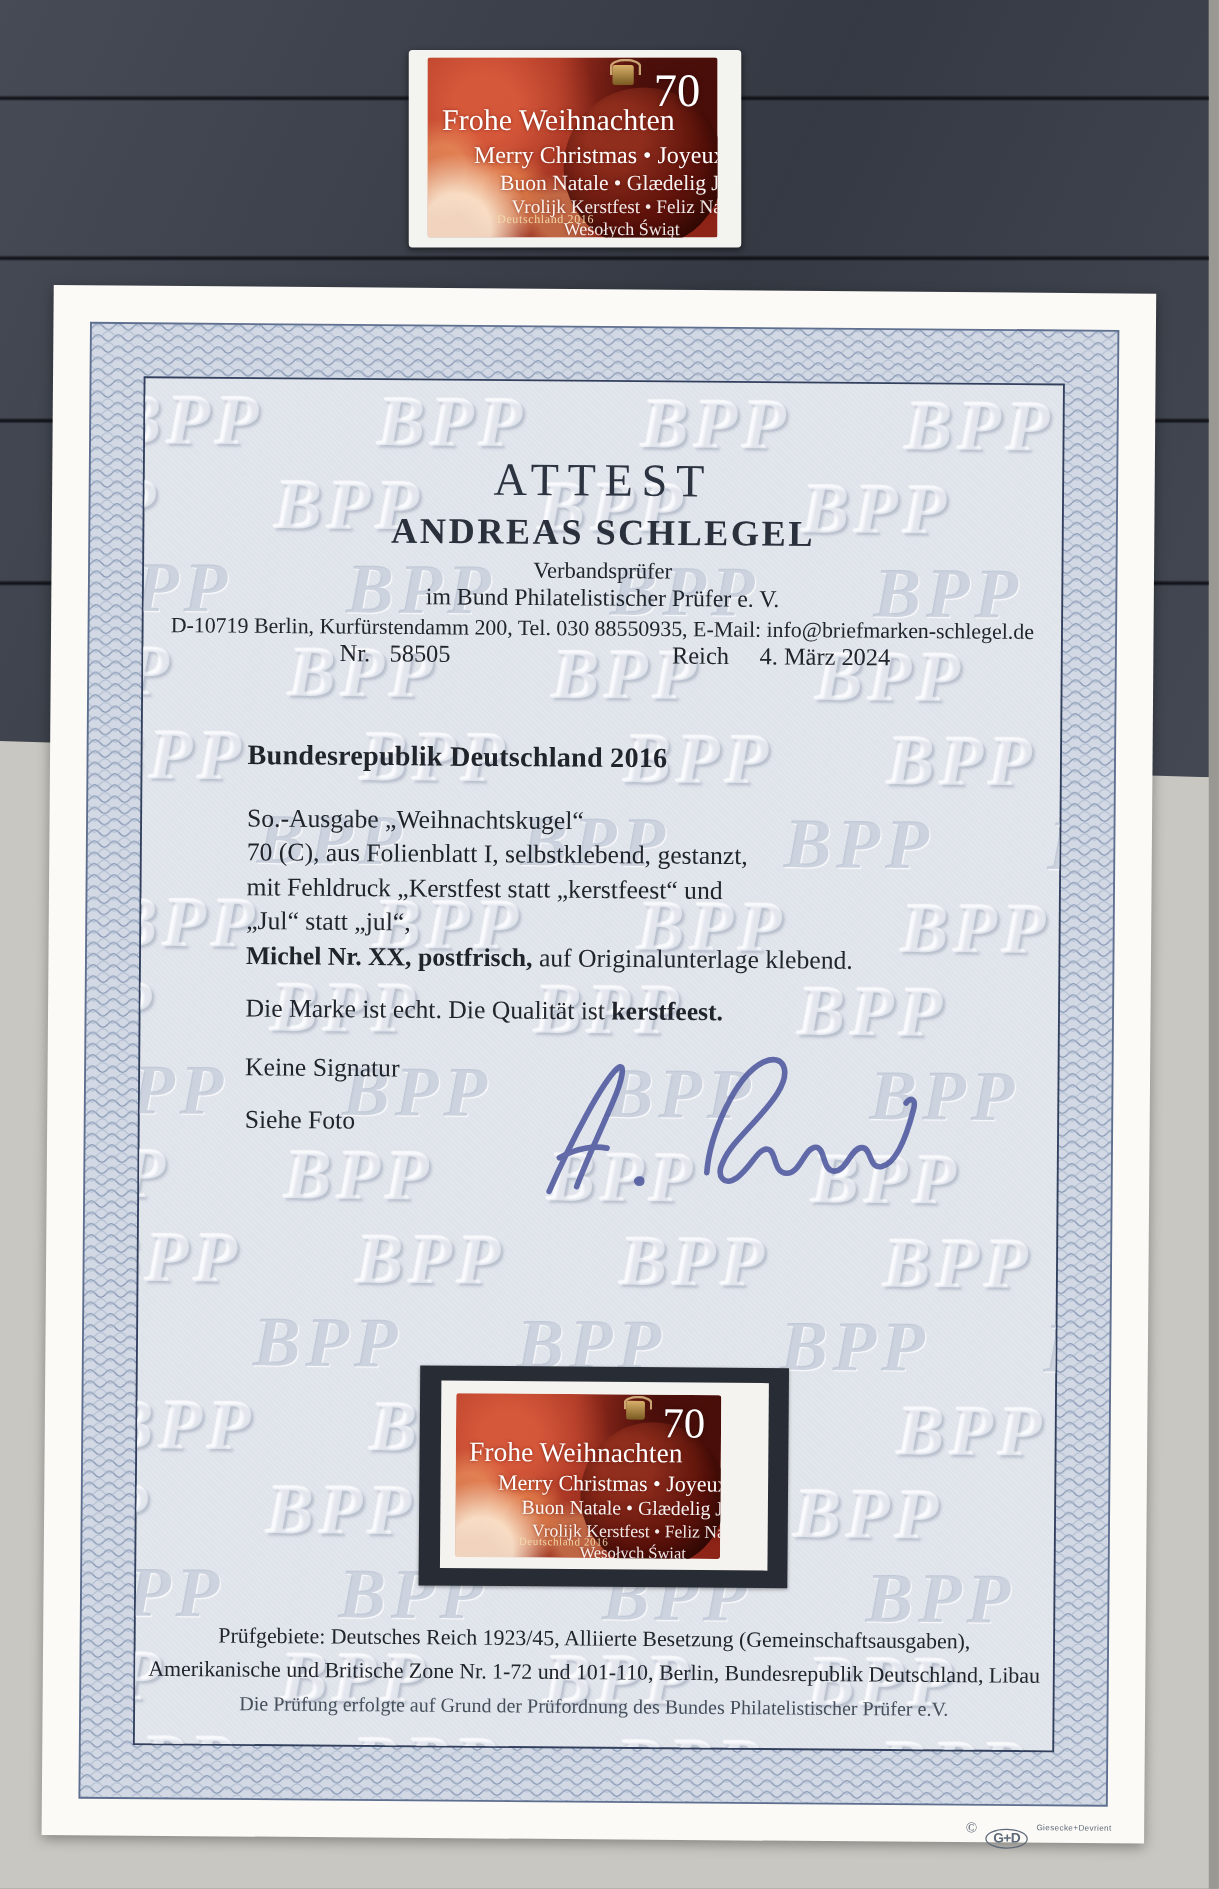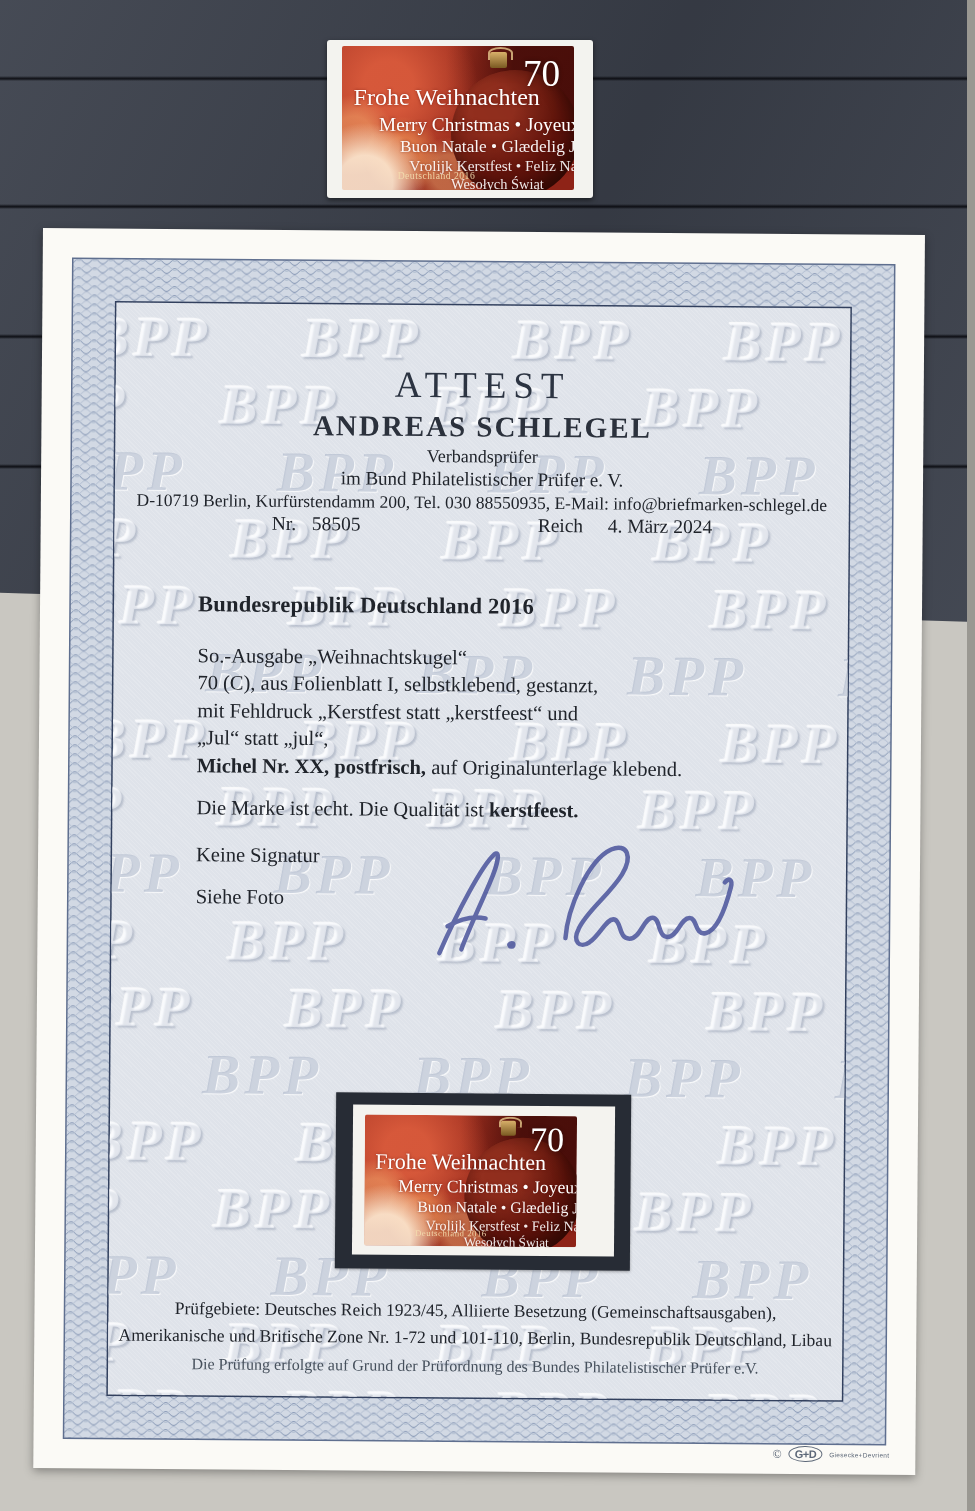--- a/index.html
+++ b/index.html
@@ -97,21 +97,21 @@
   #stamp-cert{left:12px;top:10px;width:212px;height:131px;font-size:22px;}
 
   .cert-footer{position:absolute;left:10px;top:1066px;width:862px;text-align:center;}
   .footer-line{font-size:17.5px;line-height:27px;white-space:nowrap;}
   .footer-note{font-size:16px;color:var(--ink-soft);margin-top:6px;white-space:nowrap;}
 
   .printer{position:absolute;right:26px;top:1212px;display:flex;align-items:center;gap:7px;
       color:#5d6878;}
   .copyright-symbol{font-size:12px;}
   .gd-logo{font-family:"Liberation Sans",sans-serif;font-size:11px;font-weight:bold;letter-spacing:-.5px;
-      border:1.6px solid #5d6878;border-radius:50%;padding:1px 5px;}
+      border:1.6px solid #5d6878;border-radius:50%;padding:1px 5px;margin-top:17px;}
   .printer-name{font-family:"Liberation Sans",sans-serif;font-size:6.5px;letter-spacing:.3px;}
 </style>
 </head>
 <body>
 
 <div class="page">
 
   <div class="stock-card">
     <div class="sheen"></div>
     <div class="card-strip" style="top:76px"></div>

